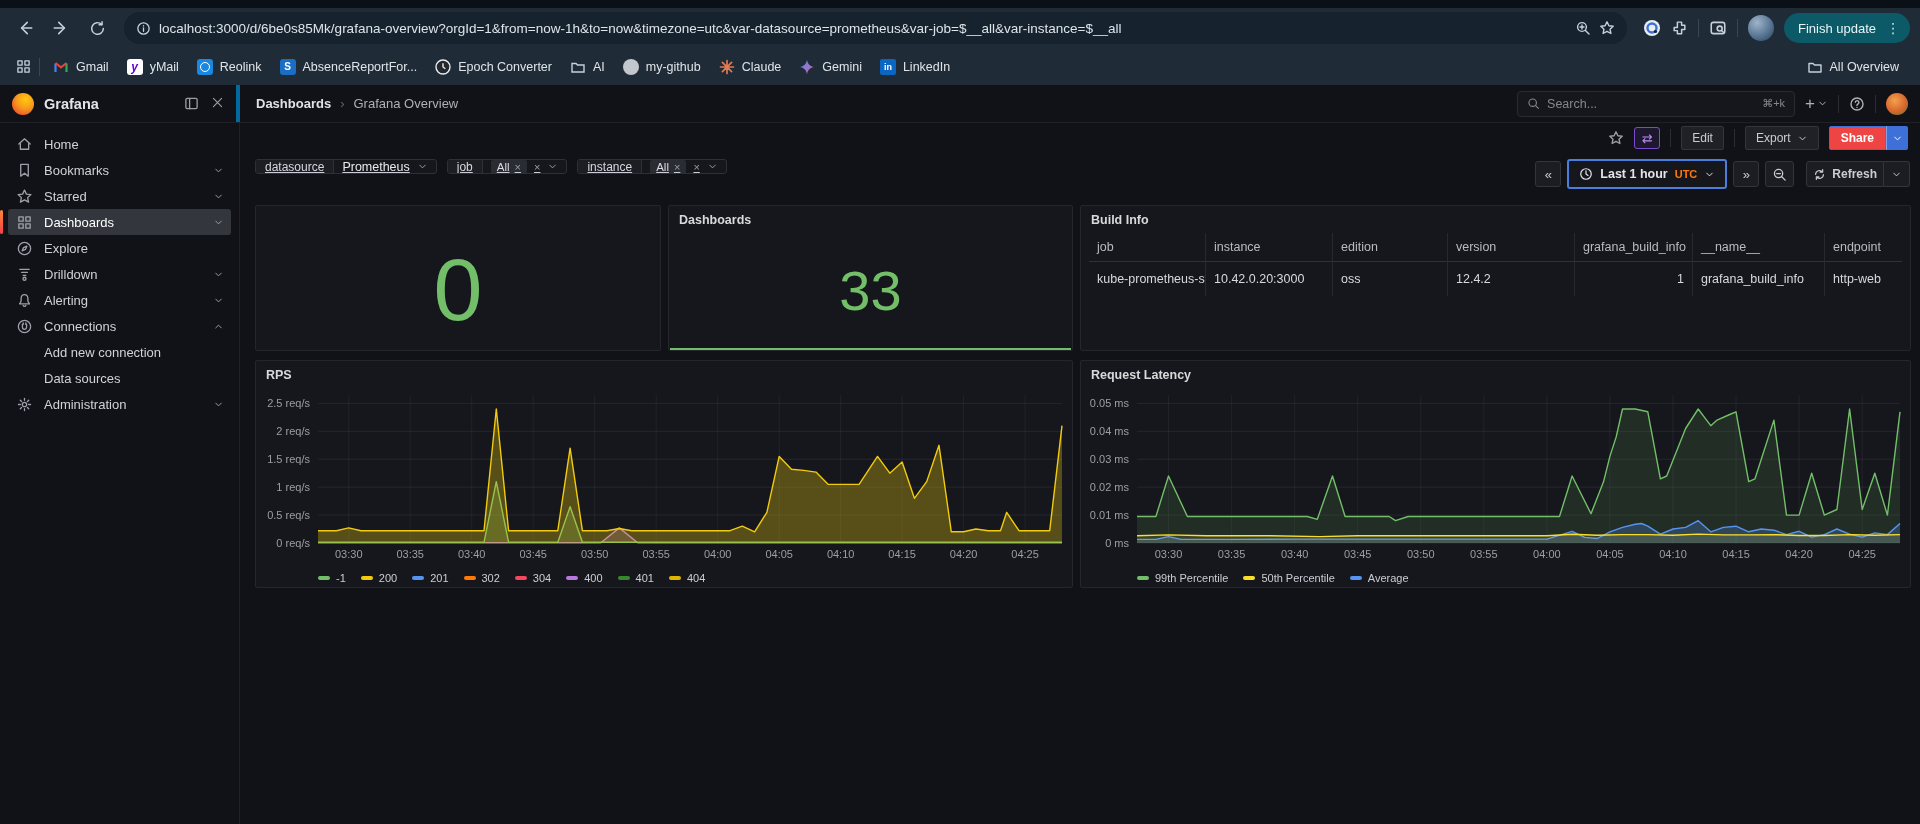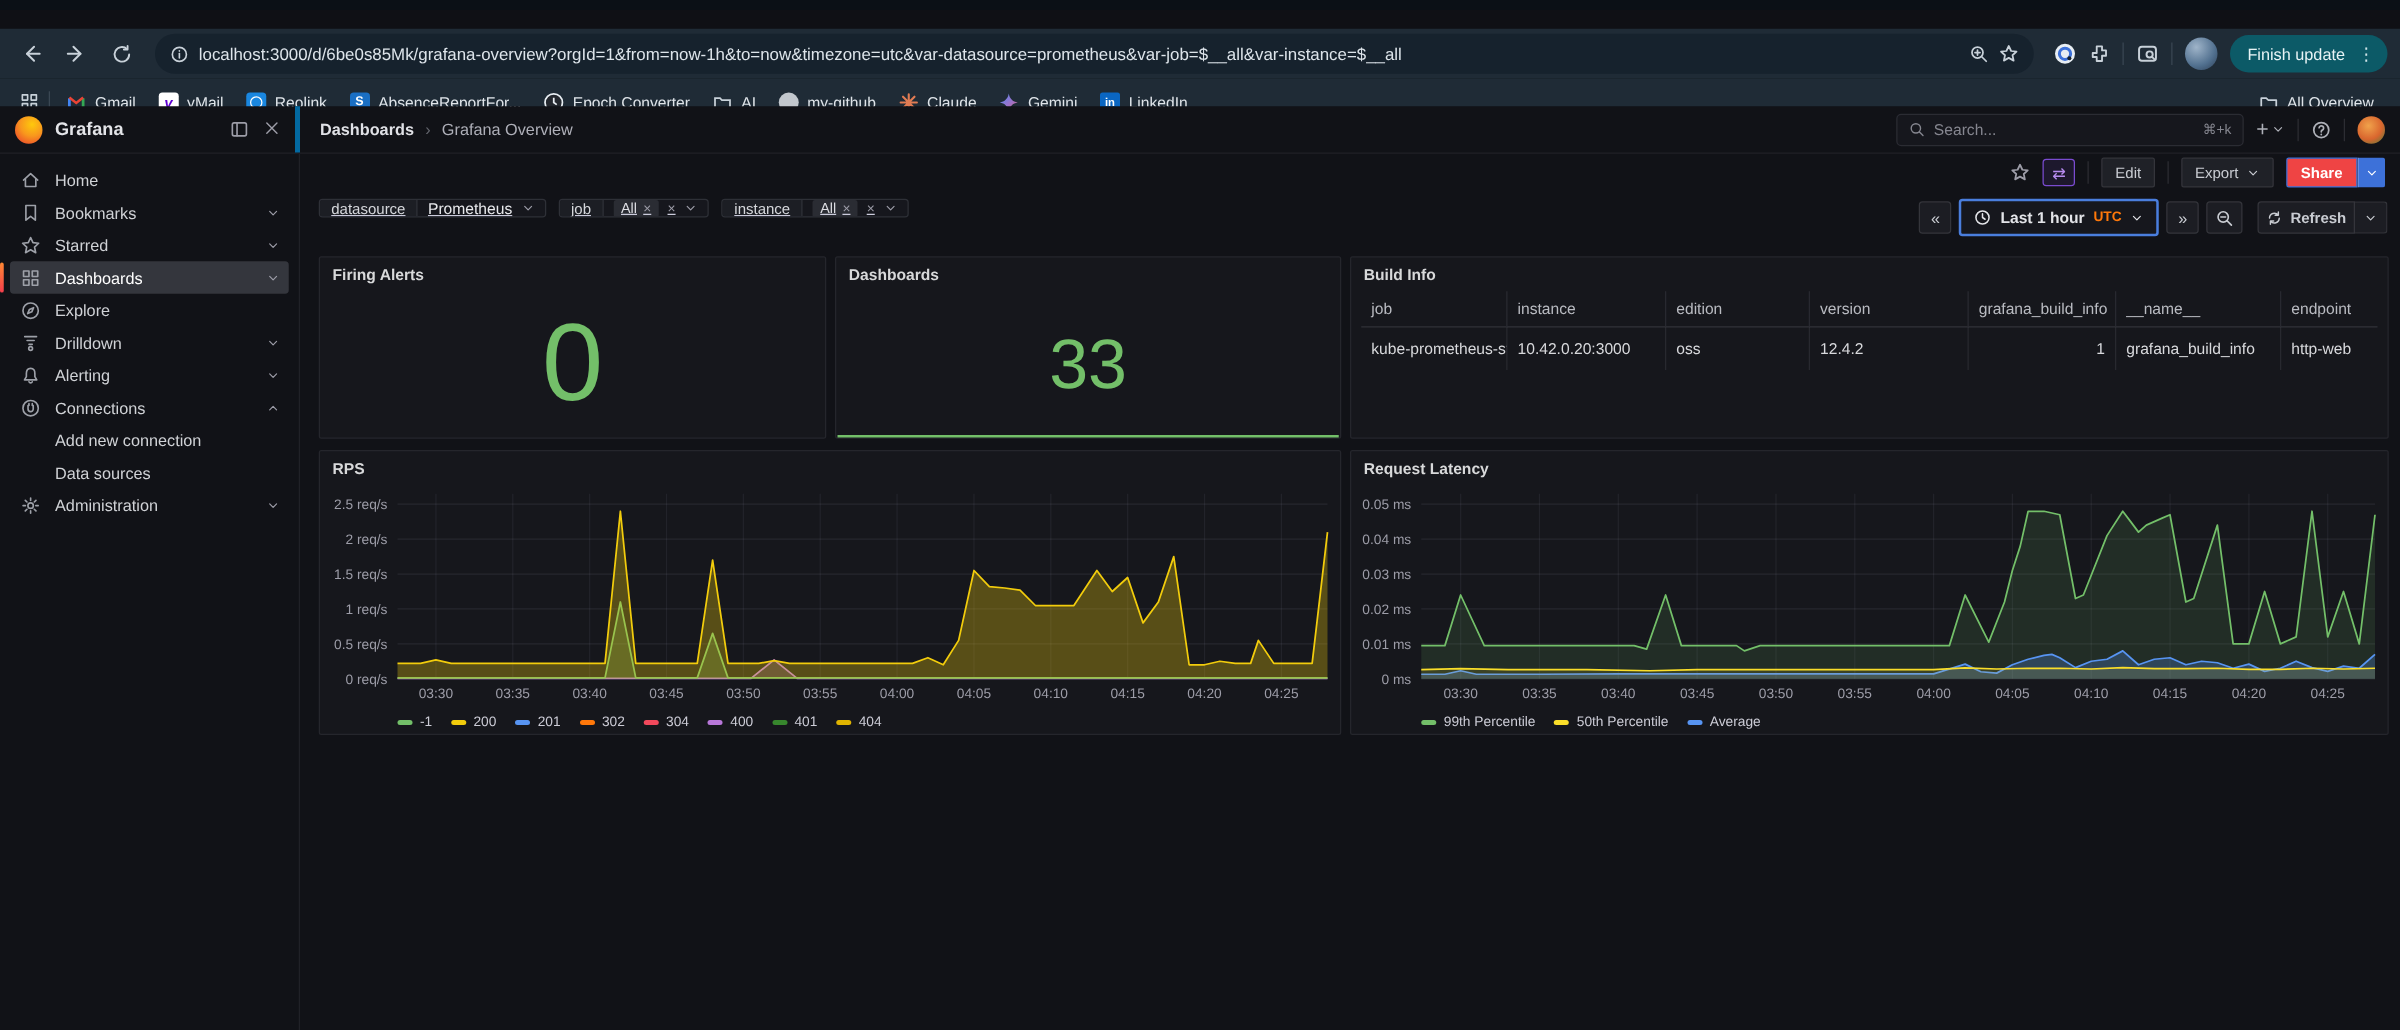--- a/index.html
+++ b/index.html
@@ -2,21 +2,21 @@
 <html><head>
 <meta charset="utf-8">
 <style>
   html,body{margin:0;padding:0;background:#000;}
   *{box-sizing:border-box;}
   .screen{position:relative;width:1920px;height:824px;overflow:hidden;
     font-family:"Liberation Sans",sans-serif;background:#0f1015;color:#ccccdc;}
 
   
   .tabstrip{height:8px;background:#0b1016;}
-  .toolbar{height:40px;background:#1f2b36;display:flex;align-items:center;padding:0 10px;gap:6px;margin-top:15px;}
+  .toolbar{height:40px;background:#1f2b36;display:flex;align-items:center;padding:0 10px;gap:6px;}
   .navbtn{width:30px;height:30px;display:flex;align-items:center;justify-content:center;color:#c8d1d9;border-radius:50%;}
   .urlbar{flex:1;height:32px;background:#16222d;border-radius:16px;display:flex;align-items:center;
     padding:0 12px;margin:0 6px;color:#dde4ea;font-size:13.5px;gap:8px;}
   .urltext{flex:1;white-space:nowrap;overflow:hidden;}
   .chrome-right{display:flex;align-items:center;gap:10px;padding-left:4px;}
   .cicon{color:#c8d1d9;display:flex;align-items:center;justify-content:center;}
   .vdiv{width:1px;height:18px;background:#3a4753;}
   .avatar-browser{width:26px;height:26px;border-radius:50%;
     background:radial-gradient(circle at 35% 30%,#9fb4c9,#51708f 60%,#2c3e54);}
   .finish-btn{height:30px;border-radius:15px;background:#0c5a67;color:#e8f4f6;font-size:13px;
@@ -563,21 +563,20 @@
                     <path d="M4 6l4 4 4-4"></path>
                   </svg>
                 </span>
             </span>
           </div>
         </div>
 
         <div class="canvas">
 
           <div class="panel" style="left:15px;top:10px;width:406px;height:146px;">
-            <div class="ptitle">Firing Alerts</div>
             <div class="stat stat-big">0</div>
           </div>
 
           <div class="panel" style="left:428px;top:10px;width:405px;height:146px;">
             <div class="ptitle">Dashboards</div>
             <div class="stat stat-mid">33</div>
             <div class="spark"></div>
           </div>
 
           <div class="panel" style="left:840px;top:10px;width:831px;height:146px;">

